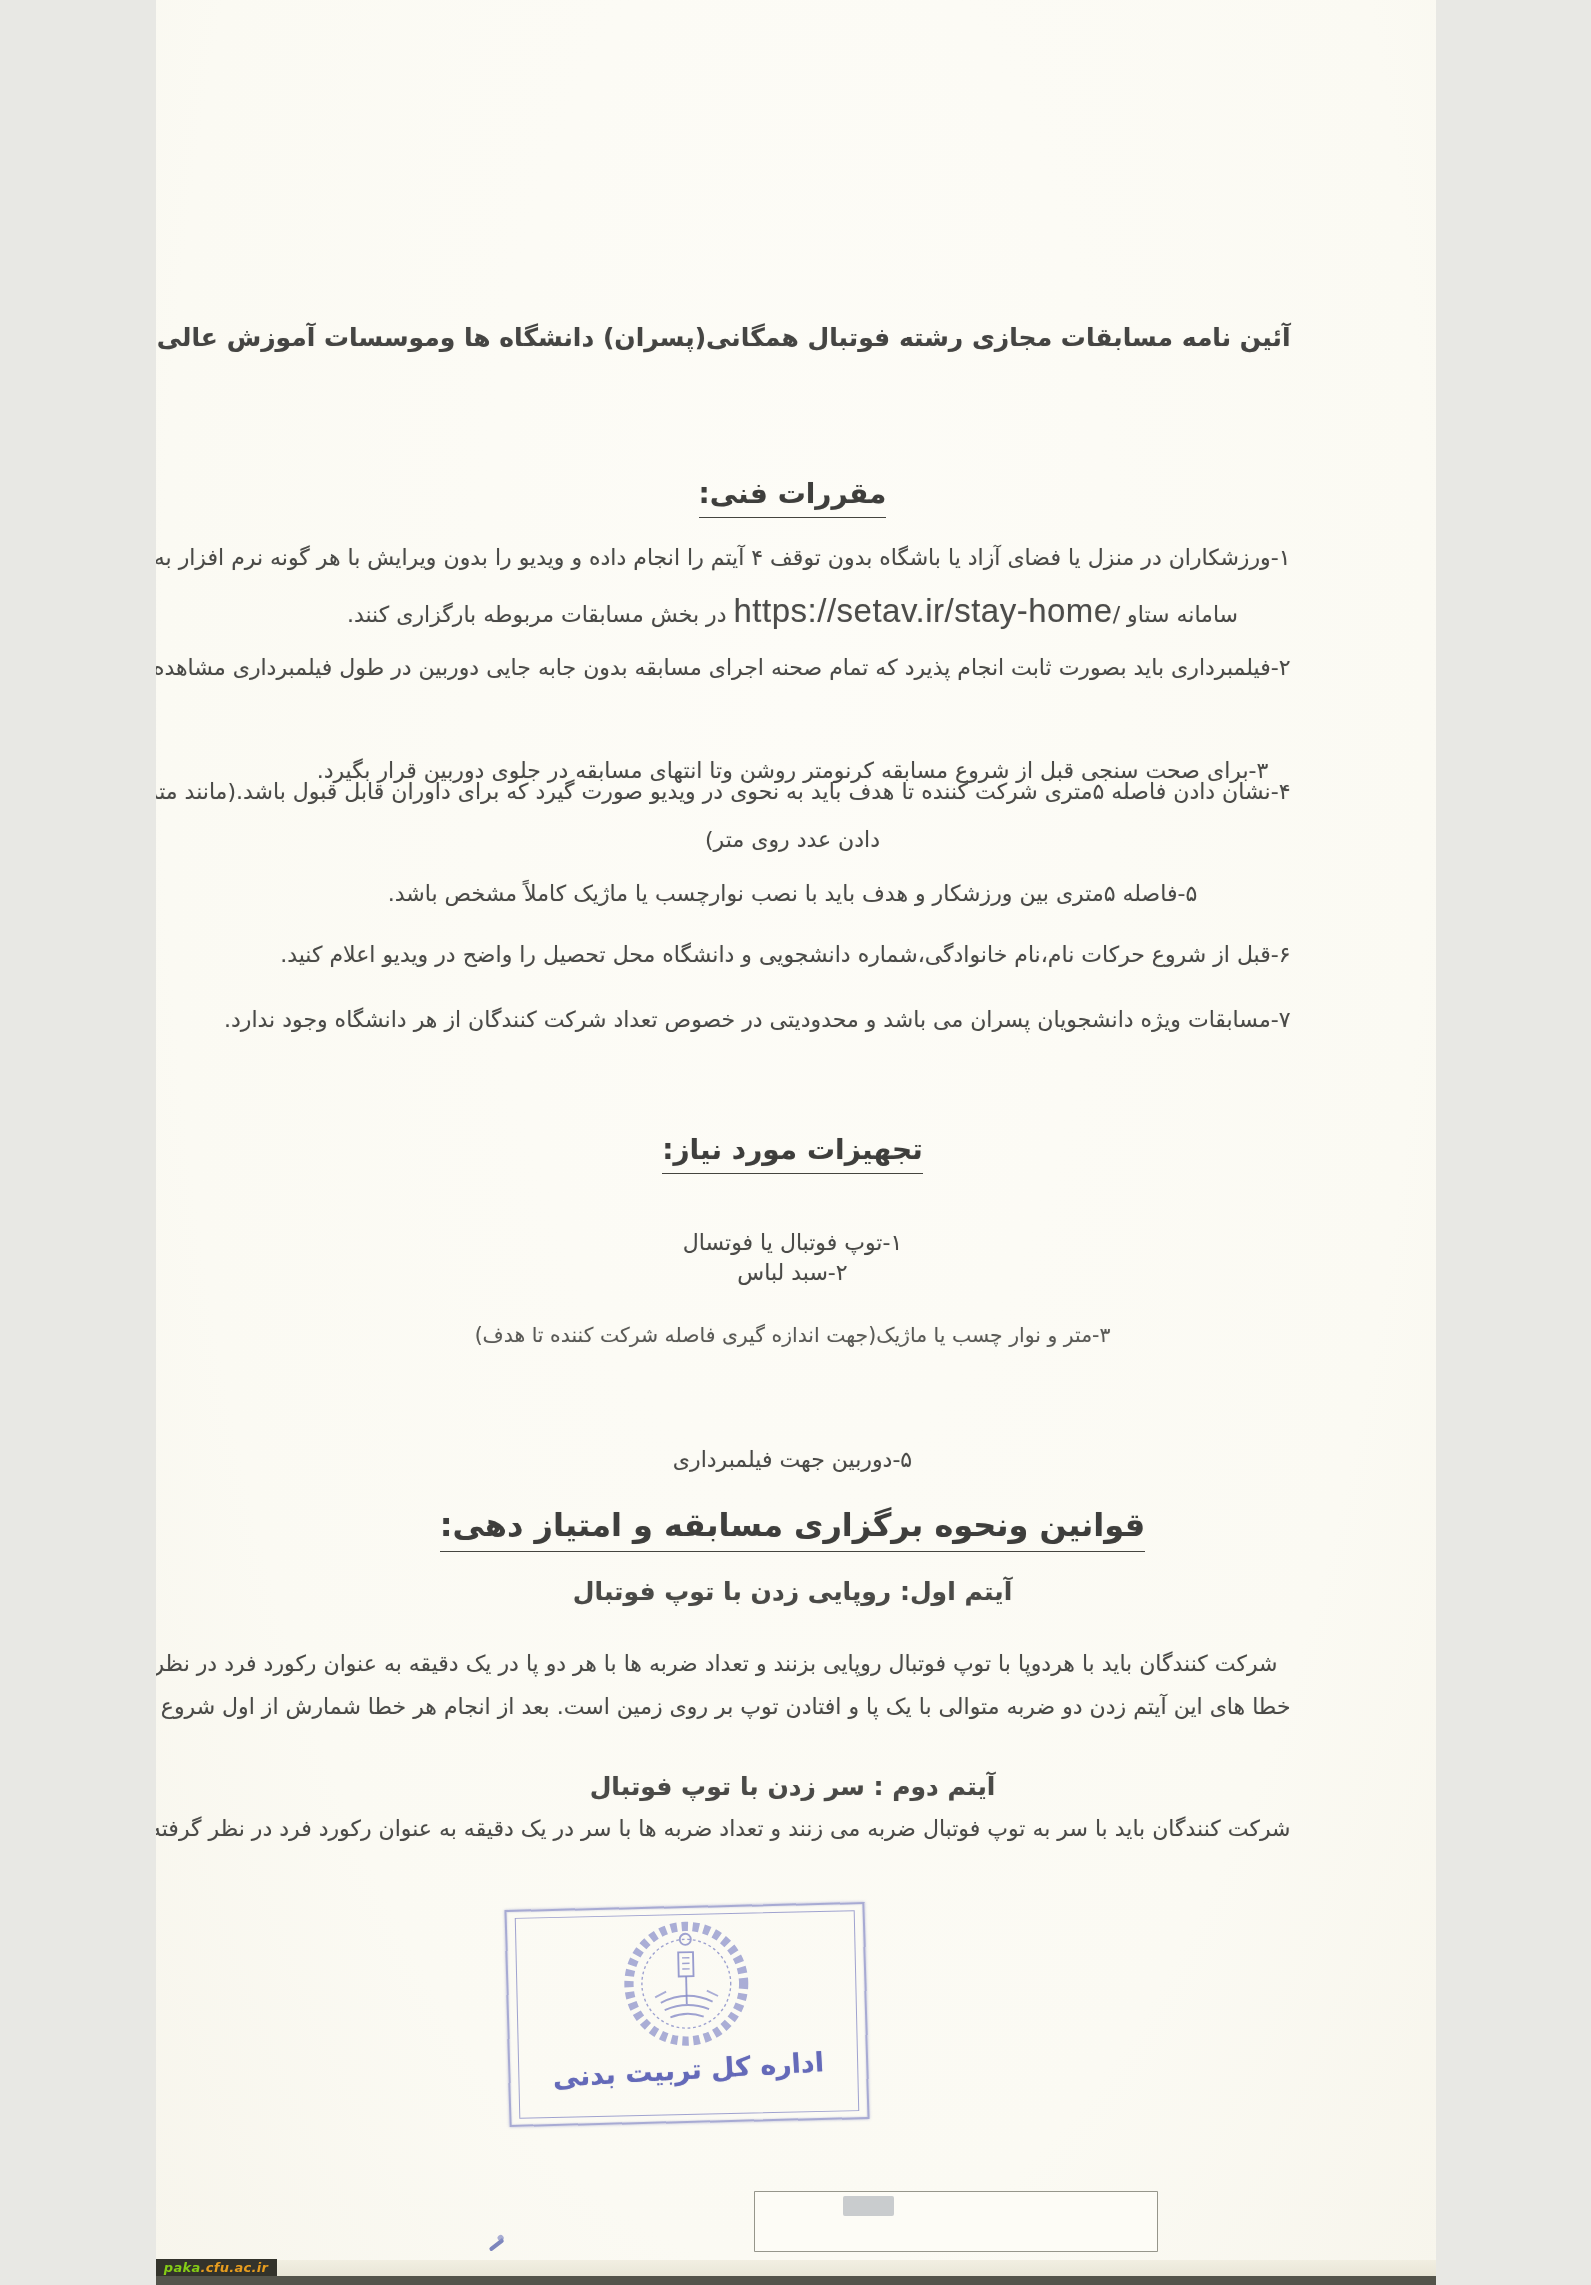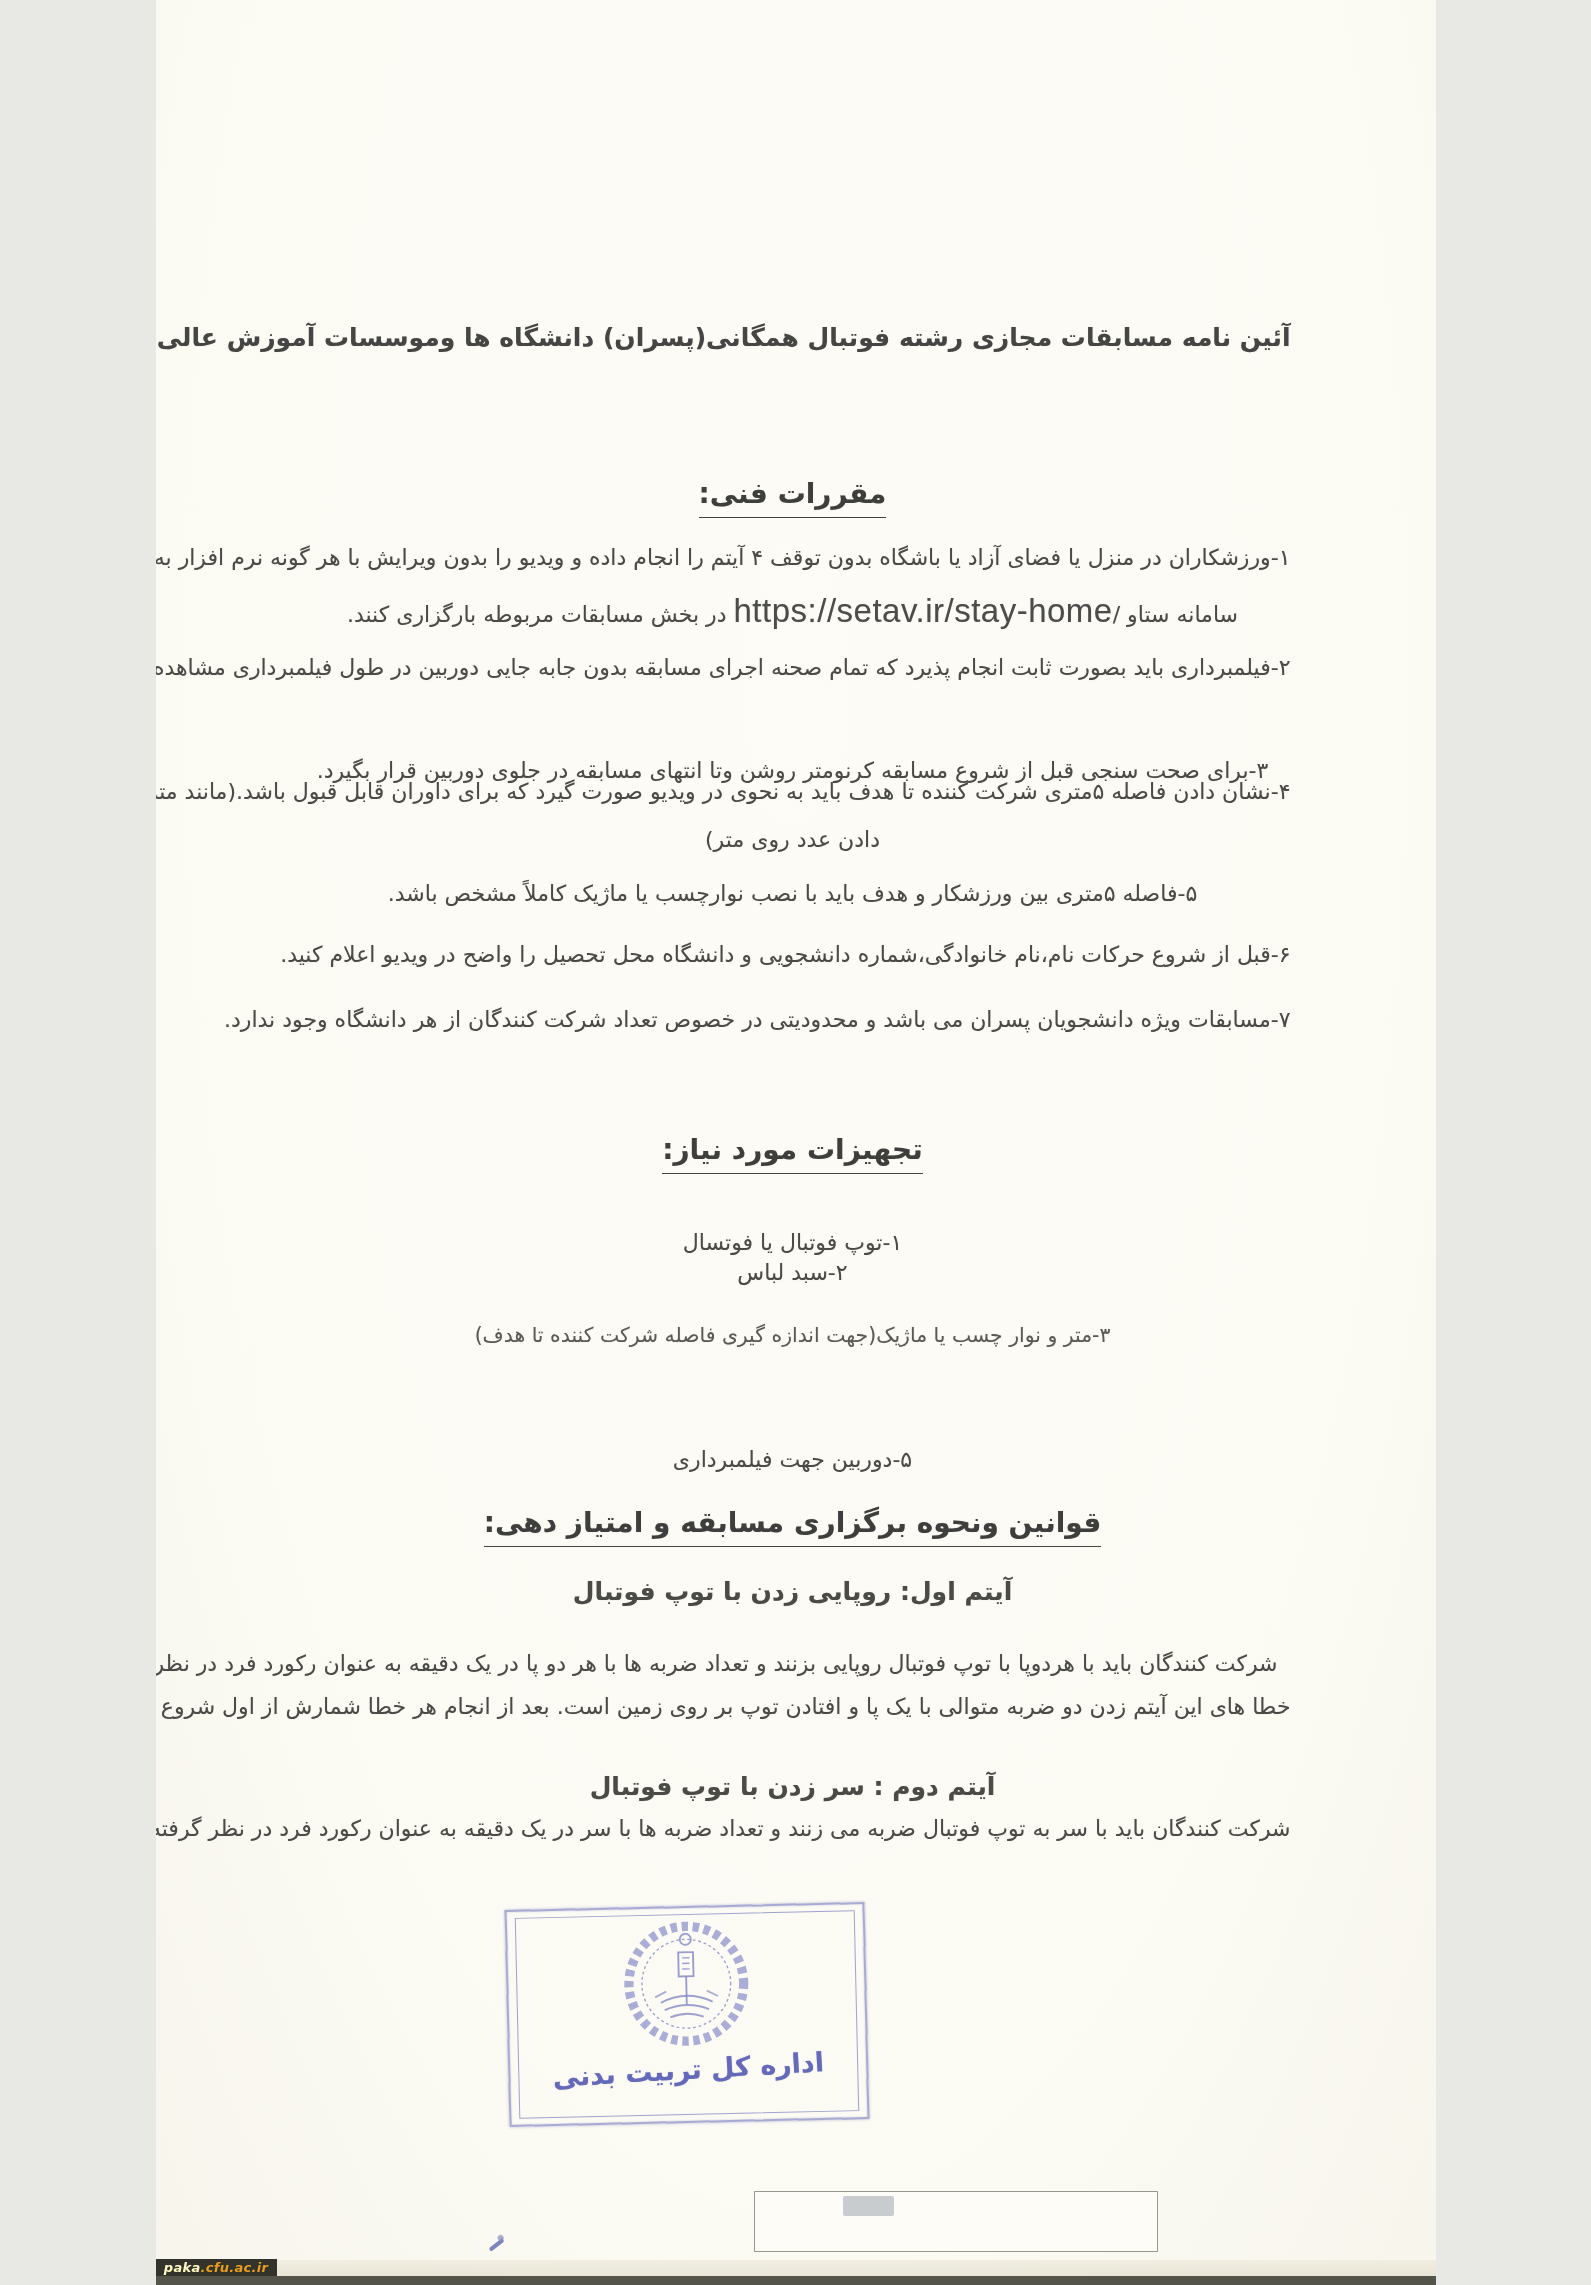--- a/index.html
+++ b/index.html
@@ -24,21 +24,21 @@
     text-shadow:0 0 0.9px rgba(80,80,78,.28);
   }
   .center{text-align:center;}
   .bold{font-weight:bold;color:#3e3e3c;}
   .underlined{
     display:inline-block;
     border-bottom:1.9px solid #45453f;
     padding-bottom:6.5px;
   }
   .h-section{font-size:28px;}
-  .h-rules{font-size:28px;}
+  .h-rules{font-size:32px;}
   .h-item{font-size:25px;font-weight:bold;color:#4a4a47;}
   .title{font-size:25px;font-weight:bold;color:#454543;}
   .url{
     direction:ltr;
     unicode-bidi:embed;
     font-family:"Liberation Sans", sans-serif;
     font-size:33px;
     color:#4c4c4a;
     letter-spacing:0.5px;
   }
@@ -115,21 +115,21 @@
     width:5.6px;height:5.6px;background:#6a74bb;border-radius:50%;opacity:.7;
   }
   .watermark{
     position:absolute;left:0;top:2259px;
     background:#33332b;
     padding:0.9px 8.3px 2.8px 8.3px;
     font-family:"DejaVu Sans", sans-serif;
     font-size:13px;font-weight:bold;font-style:italic;
     letter-spacing:0.3px;
   }
-  .wm-name{color:#fef9c3;margin-top:21px;}
+  .wm-name{color:#84cc16;margin-top:21px;}
   .wm-domain{color:#e79d1f;}
 </style>
 </head>
 <body>
 
 <div class="page">
 
   <div class="line center title" style="top:323px;">آئین نامه مسابقات مجازی رشته فوتبال همگانی(پسران) دانشگاه ها وموسسات آموزش عالی سراسر کشور</div>
 
   <div class="ink-dot"></div>

